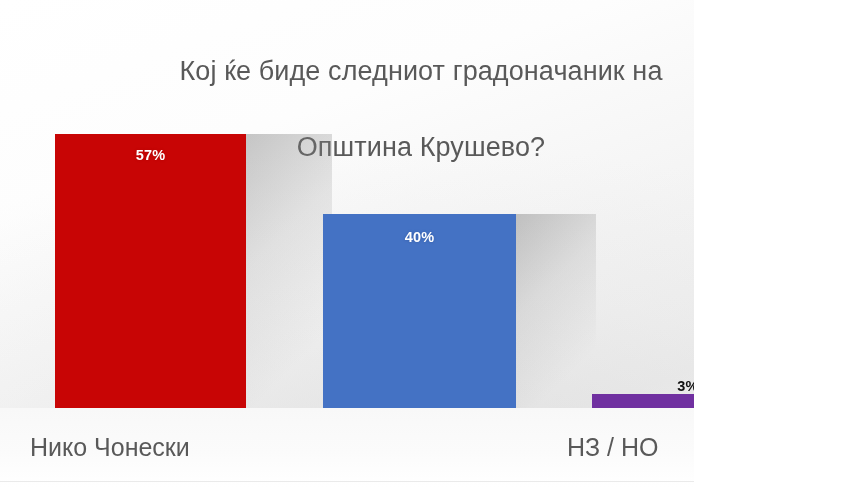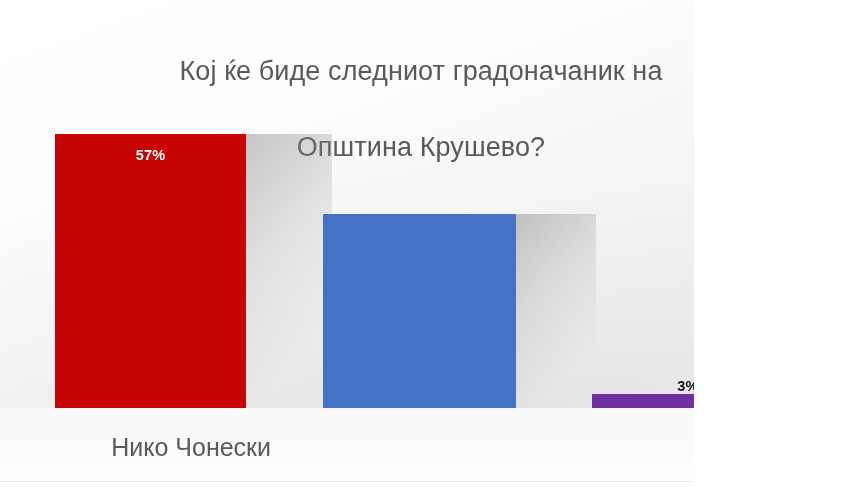--- a/index.html
+++ b/index.html
@@ -106,21 +106,21 @@
     text-shadow: 0 0 3px rgba(20,40,90,0.25);
   }
   .value-label.outside {
     color: #111111;
     text-shadow: none;
   }
 
   .cat-label {
     position: absolute;
     top: 432px;
-    text-align: right;
+    text-align: left;
     font-size: 25px;
     line-height: 30px;
     color: #595959;
     font-weight: 400;
     white-space: nowrap;
   }
 </style>
 </head>
 <body>
 
@@ -136,21 +136,23 @@
   </div>
 
   <div class="plot">
 
     <div class="bar-shadow" style="left:246px; width:86px; height:274px;"></div>
     <div class="bar" style="left:55px; width:191px; height:274px; background:#C80505;"></div>
     <div class="value-label inside" style="left:55px; width:191px; top:147px;">57%</div>
 
     <div class="bar-shadow" style="left:516px; width:80px; height:194px;"></div>
     <div class="bar" style="left:323px; width:193px; height:194px; background:#4472C4;"></div>
+    <div class="value-label inside on-blue" style="left:323px; width:193px; top:229px;">40%</div>
 
     <div class="bar-shadow" style="left:784px; width:40px; height:14px;"></div>
     <div class="bar" style="left:592px; width:192px; height:14px; background:#7030A0;"></div>
     <div class="value-label outside" style="left:592px; width:192px; top:378px;">3%</div>
 
     <div class="cat-label" style="left:30px; width:241px;">Нико Чонески</div>
+    <div class="cat-label" style="left:567px; width:241px;">НЗ / НО</div>
 
   </div>
 </div>
 
 </body></html>

